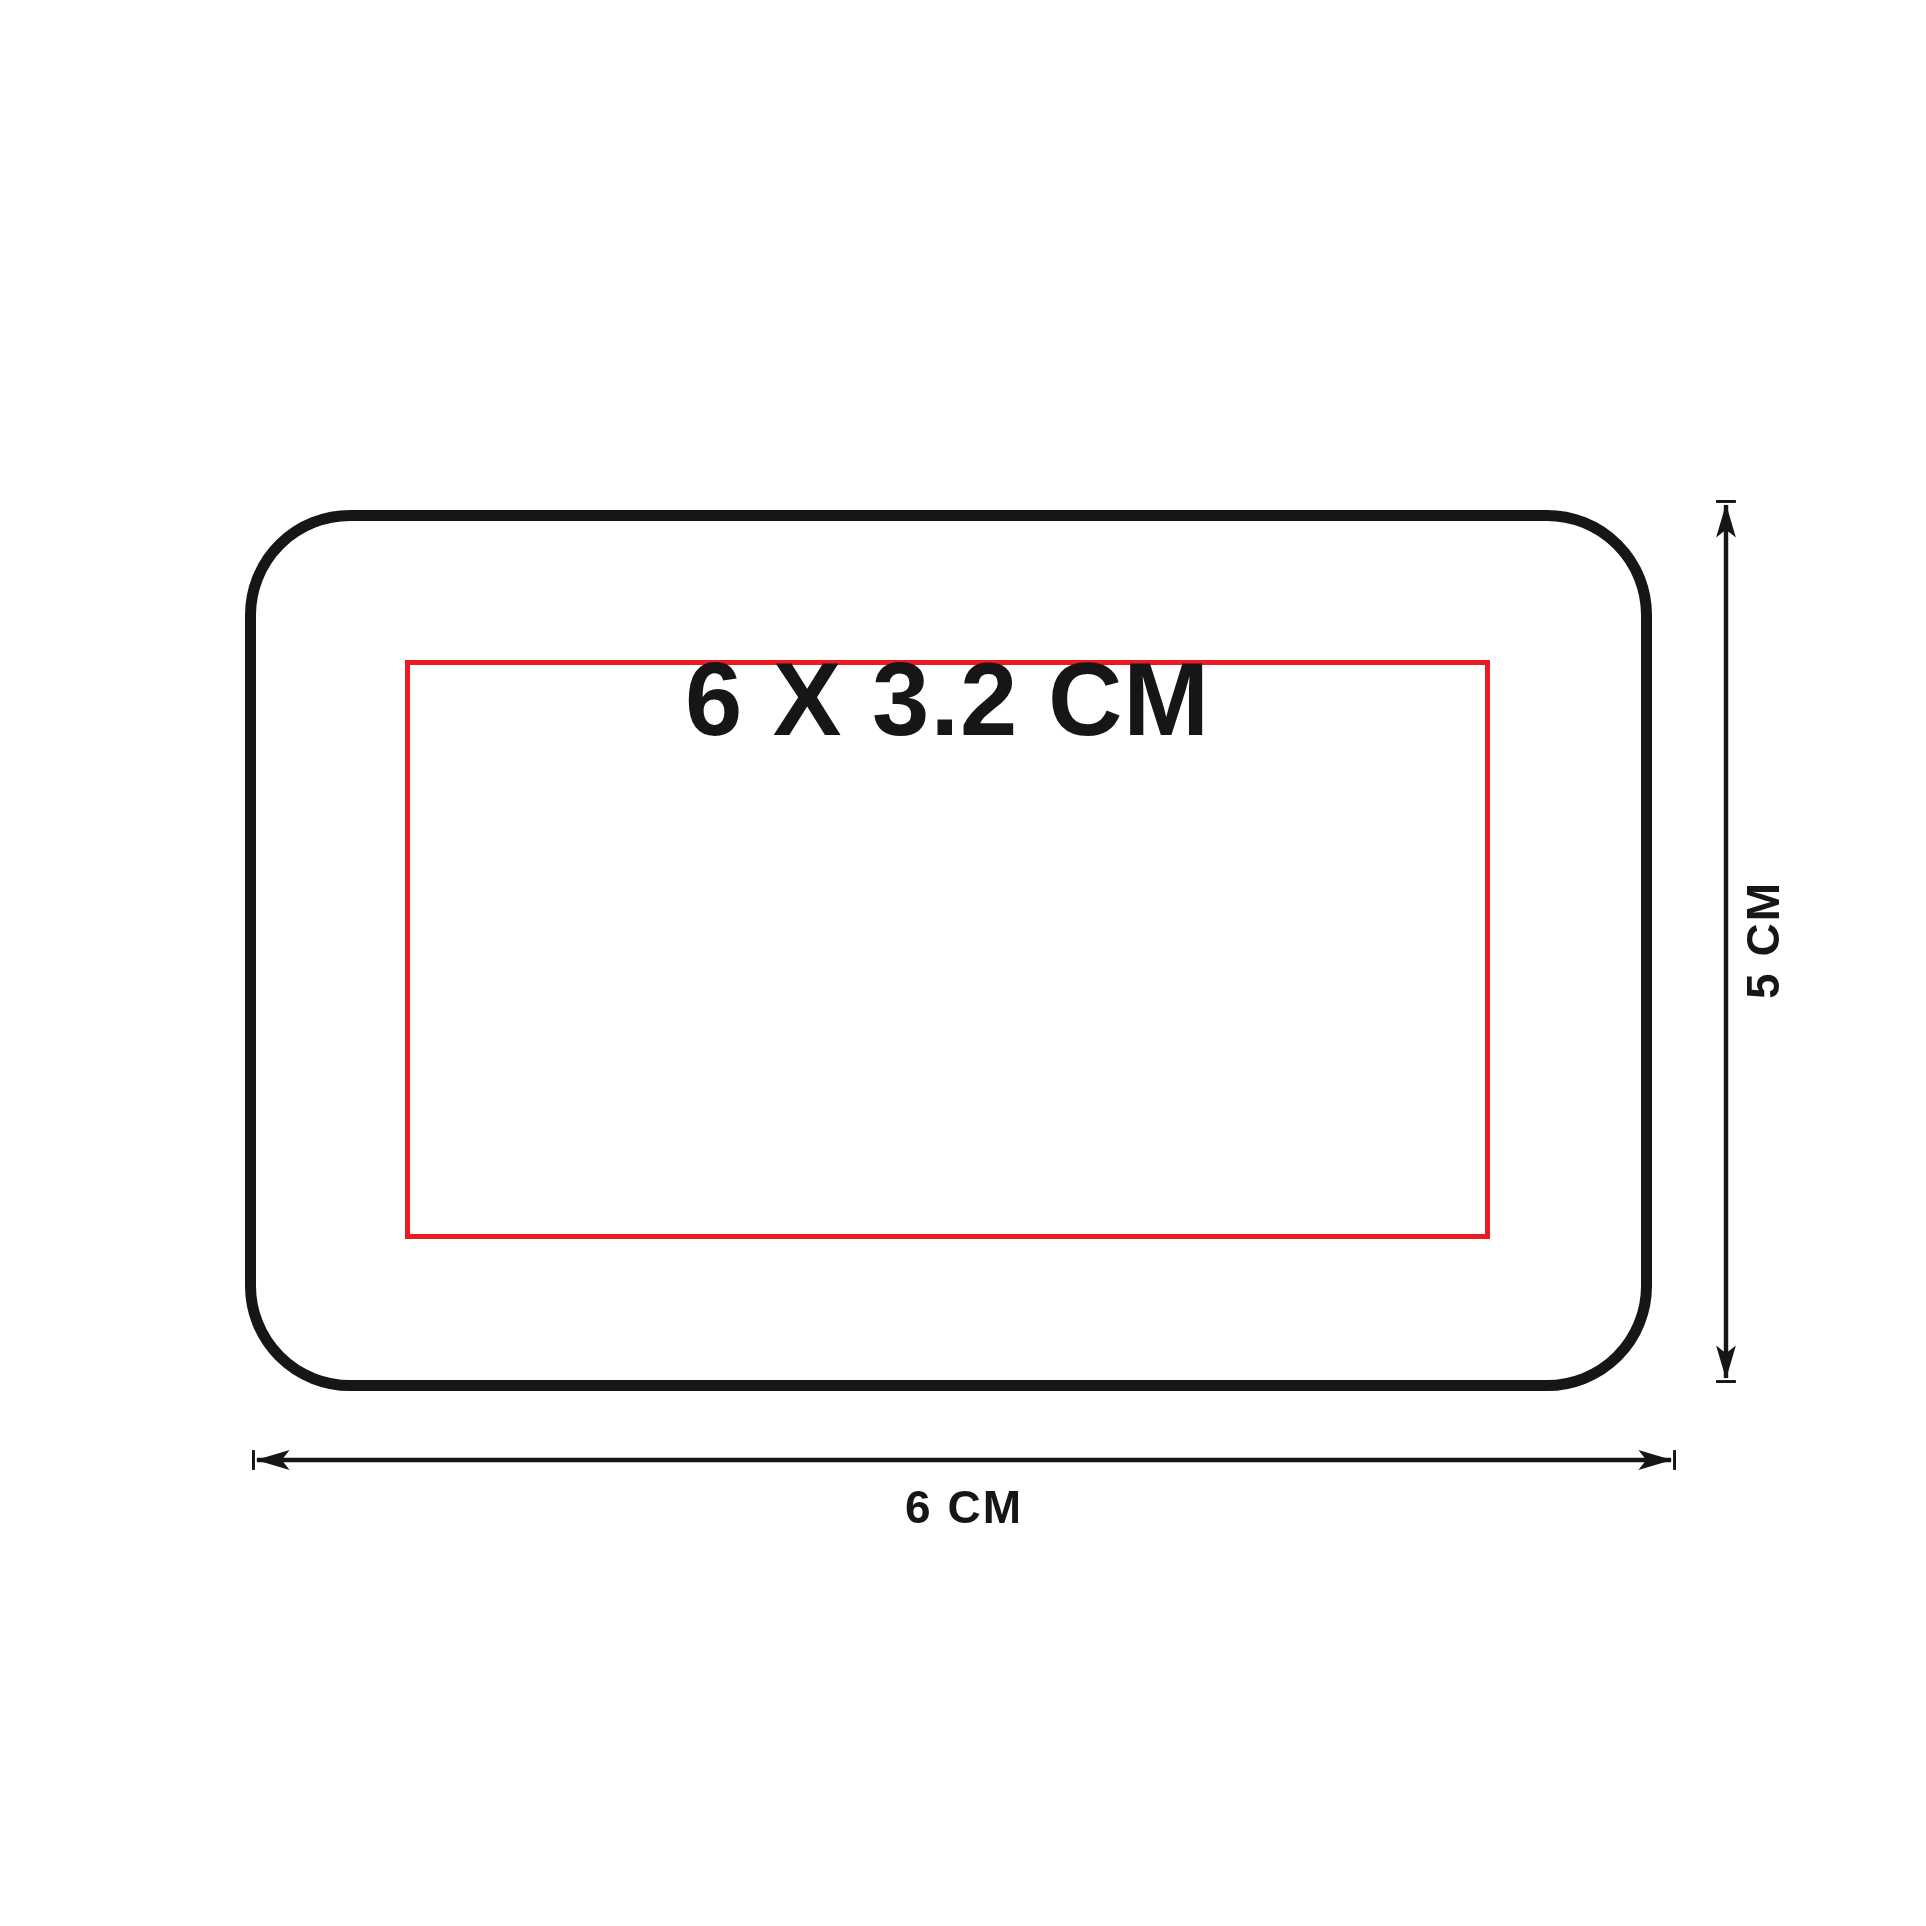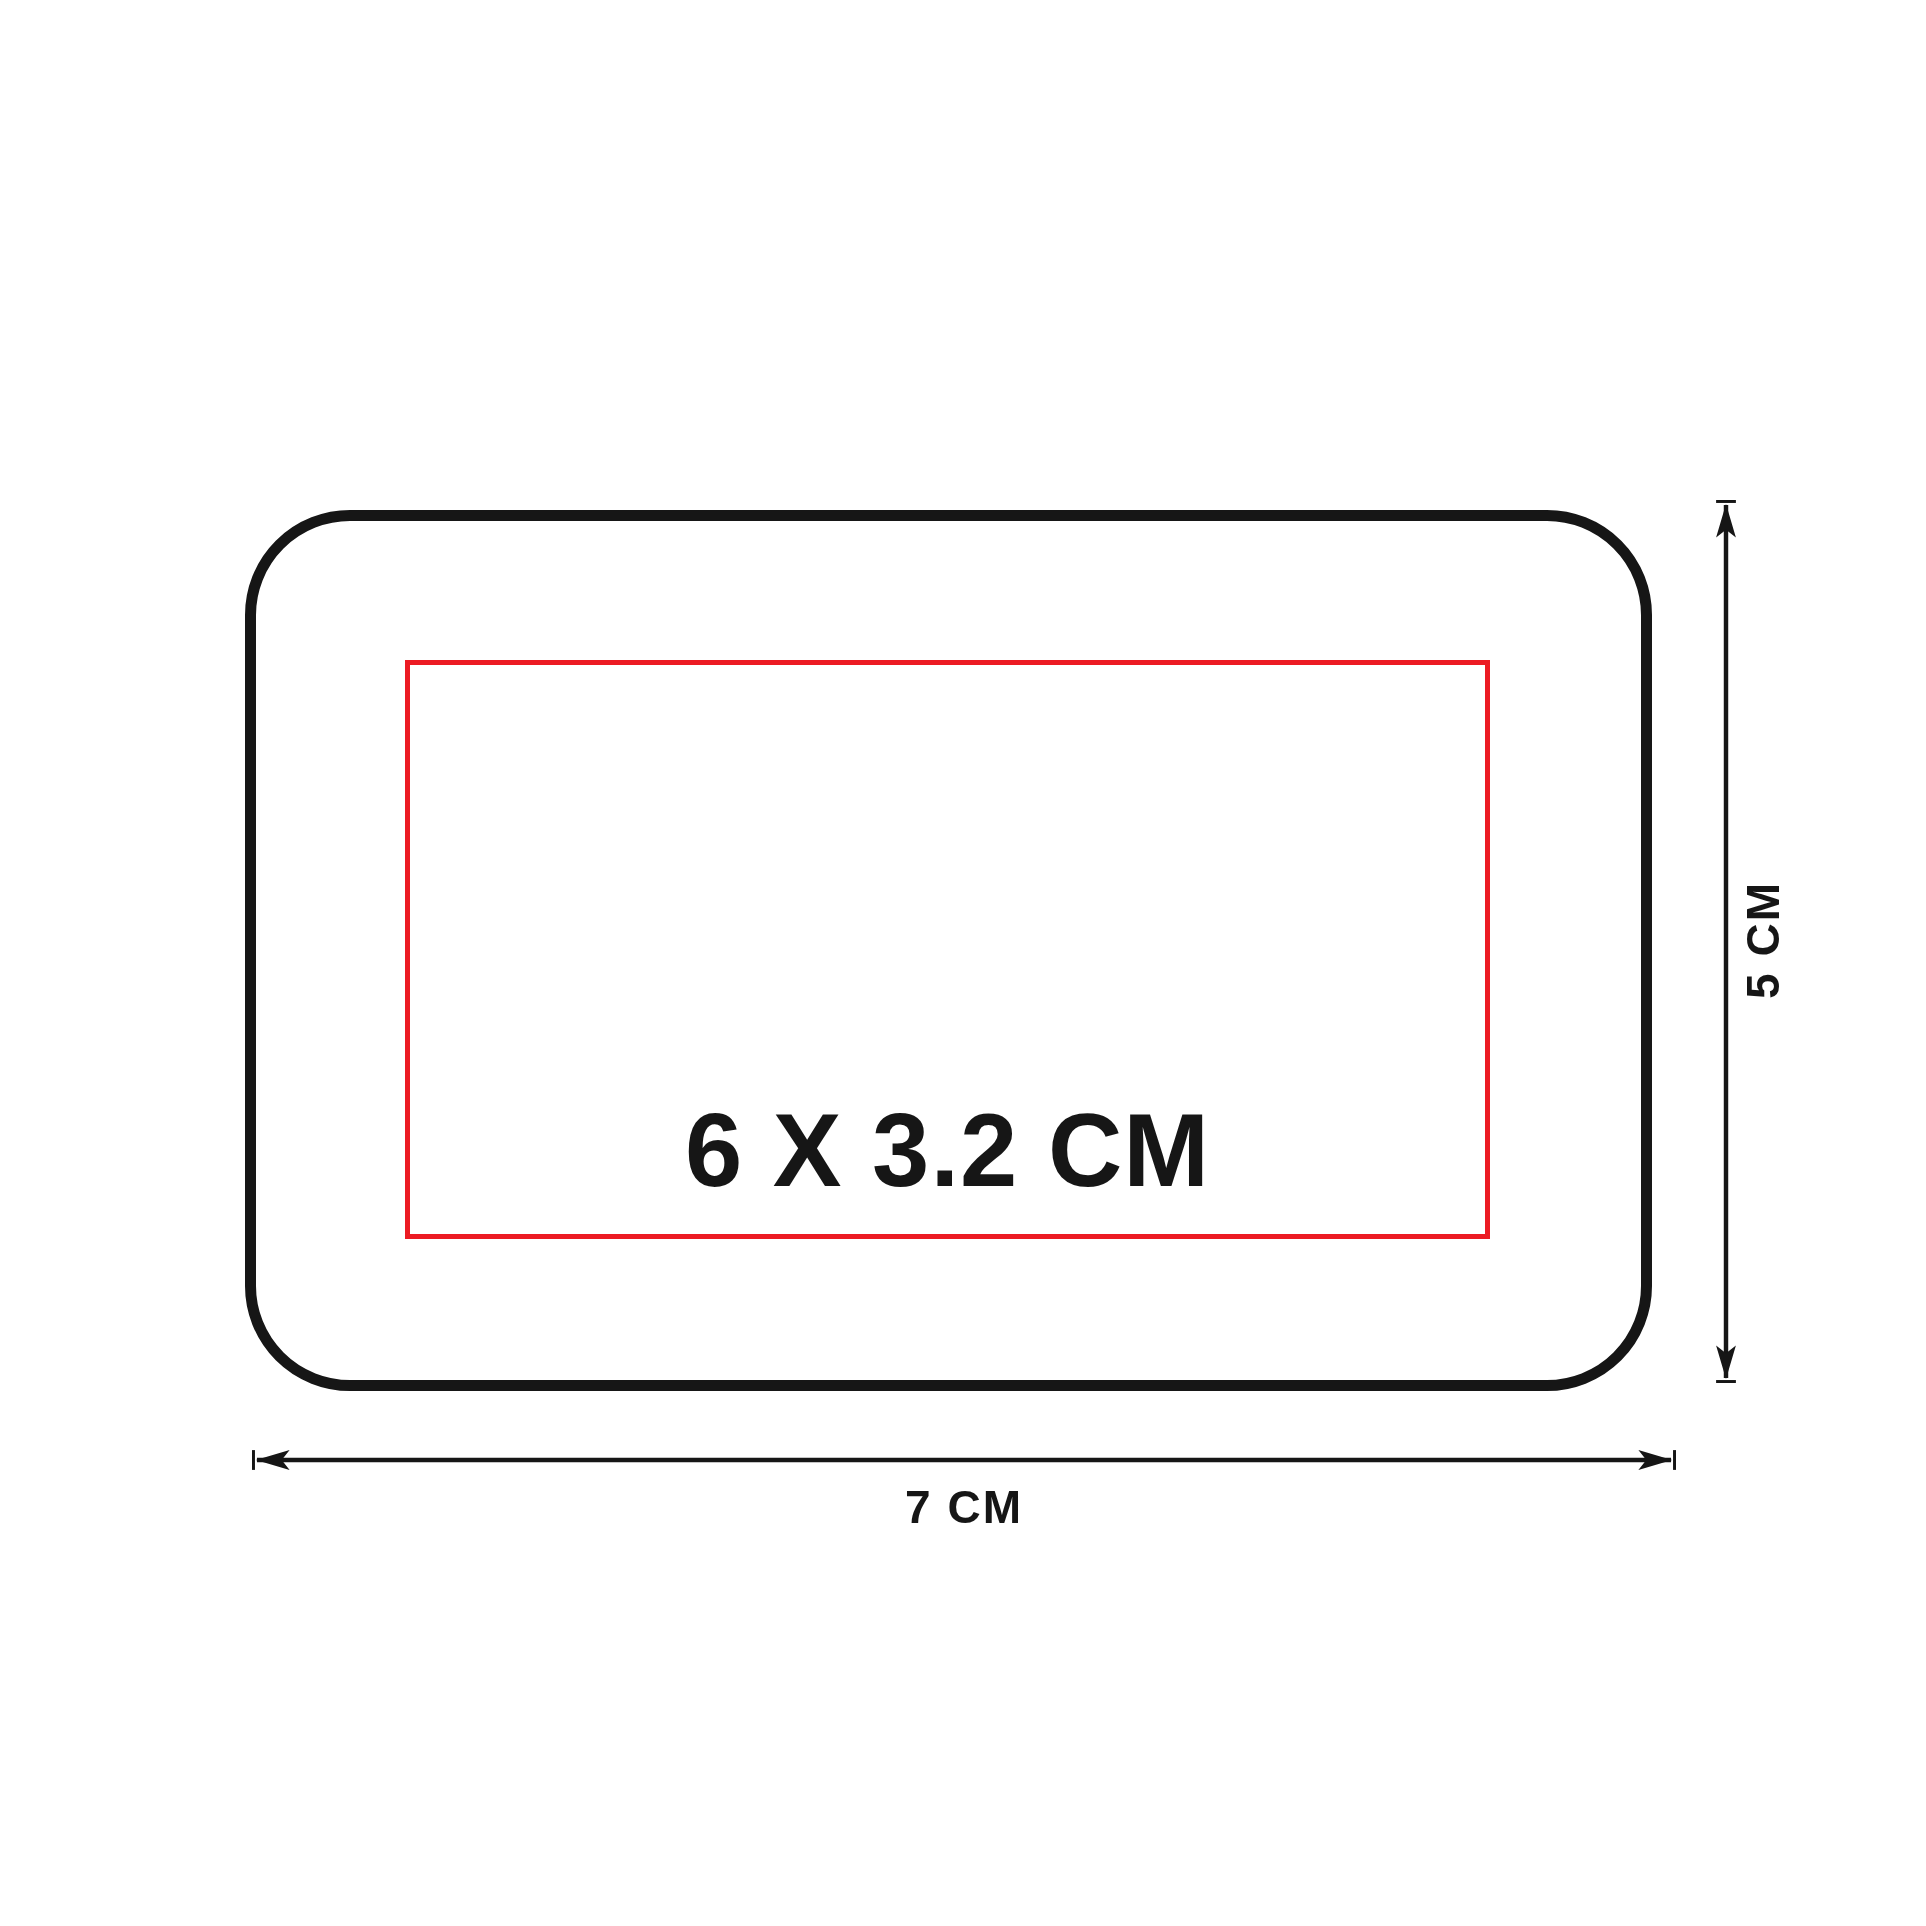--- a/index.html
+++ b/index.html
@@ -34,21 +34,21 @@
 
   
   .print-area {
     position: absolute;
     left: 405px;
     top: 660px;
     width: 1085px;
     height: 579px;
     border: 5px solid var(--red);
     display: flex;
-    align-items: flex-end;
+    align-items: flex-start;
     justify-content: center;
   }
 
   .print-area-label {
     font-weight: 700;
     font-size: 103px;
     letter-spacing: 1px;
     color: var(--ink);
     transform: translateY(-24px);
     white-space: nowrap;
@@ -101,16 +101,16 @@
   <div class="dim-label height">5 CM</div>
 
   <svg class="dim-arrow" style="left:251px; top:1438px;" width="1426" height="44" viewBox="0 0 1440 44">
     <line class="tick" x1="2.5" y1="12" x2="2.5" y2="32"></line>
     <line class="shaft" x1="6" y1="22" x2="1434" y2="22"></line>
     <polygon class="head" points="5,22 39,12 31,22 39,32"></polygon>
     <polygon class="head" points="1435,22 1401,12 1409,22 1401,32"></polygon>
     <line class="tick" x1="1437.5" y1="12" x2="1437.5" y2="32"></line>
   </svg>
 
-  <div class="dim-label width">7 CM</div>
+  <div class="dim-label width">6 CM</div>
 
 </div>
 
 
 </body></html>

